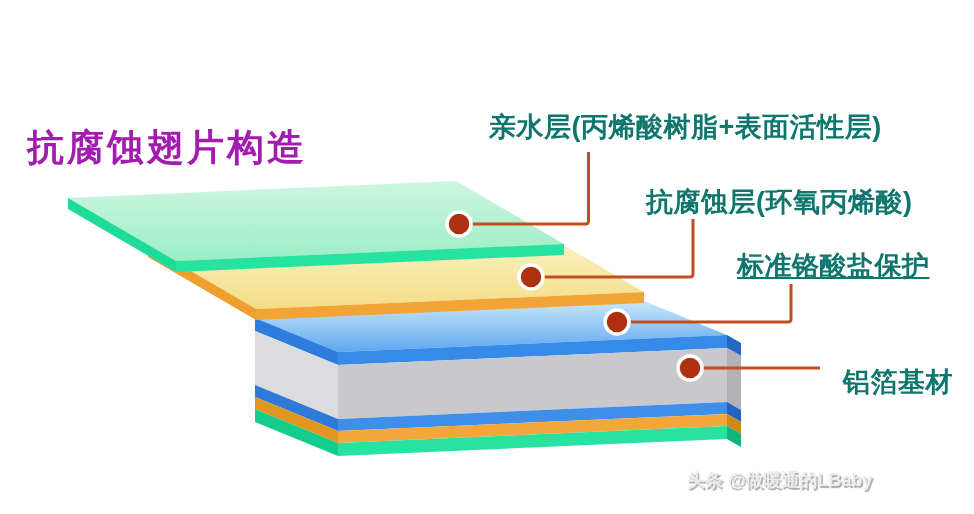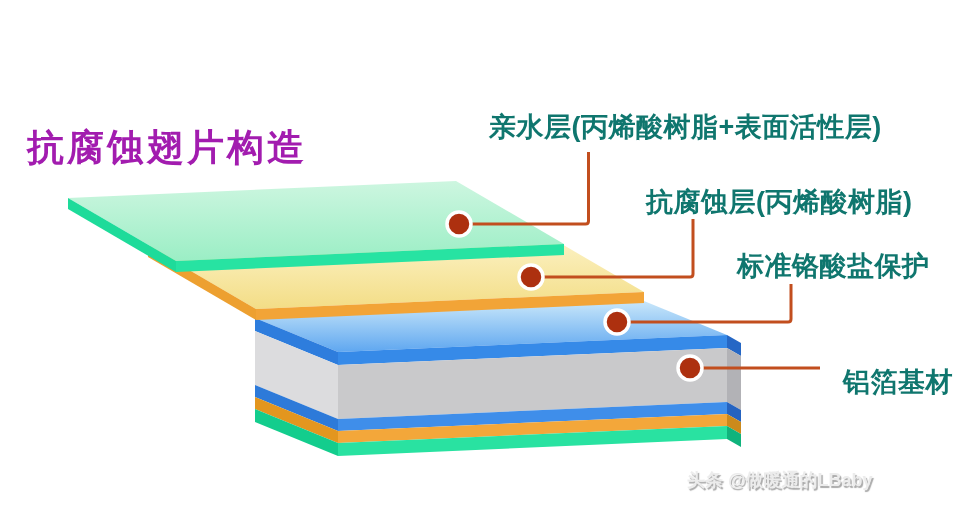--- a/index.html
+++ b/index.html
@@ -34,21 +34,21 @@
   .callout-label {
     position: absolute;
     font-size: 27px;
     font-weight: 700;
     letter-spacing: 0.5px;
     color: #0f766e;
     white-space: nowrap;
   }
   .label-1 { left: 489px; top: 109px; }
   .label-2 { left: 646px; top: 184px; }
-  .label-3 { left: 737px; top: 248px; }
+  .label-3 { left: 737px; top: 248px; text-decoration: underline; }
   .label-4 { left: 843px; top: 364px; }
   .watermark {
     position: absolute;
     left: 687px;
     top: 468px;
     font-size: 18px;
     font-weight: 700;
     color: #ececec;
     text-shadow: 1.5px 1.5px 1px #a9a9a9, -0.5px -0.5px 0 #ffffff;
     white-space: nowrap;
@@ -129,19 +129,19 @@
       <circle cx="459" cy="224" r="12" fill="#ad300f"></circle>
       <circle cx="531" cy="277" r="12" fill="#ad300f"></circle>
       <circle cx="617" cy="322" r="12" fill="#ad300f"></circle>
       <circle cx="690" cy="368" r="12" fill="#ad300f"></circle>
     </g>
   </svg>
 
   <div class="page-title">抗腐蚀翅片构造</div>
 
   <div class="callout-label label-1">亲水层(丙烯酸树脂+表面活性层)</div>
-  <div class="callout-label label-2">抗腐蚀层(丙烯酸树脂)</div>
+  <div class="callout-label label-2">抗腐蚀层(环氧丙烯酸)</div>
   <div class="callout-label label-3">标准铬酸盐保护</div>
   <div class="callout-label label-4">铝箔基材</div>
 
   <div class="watermark">头条 @做暖通的LBaby</div>
 
 </div>
 
 </body></html>

